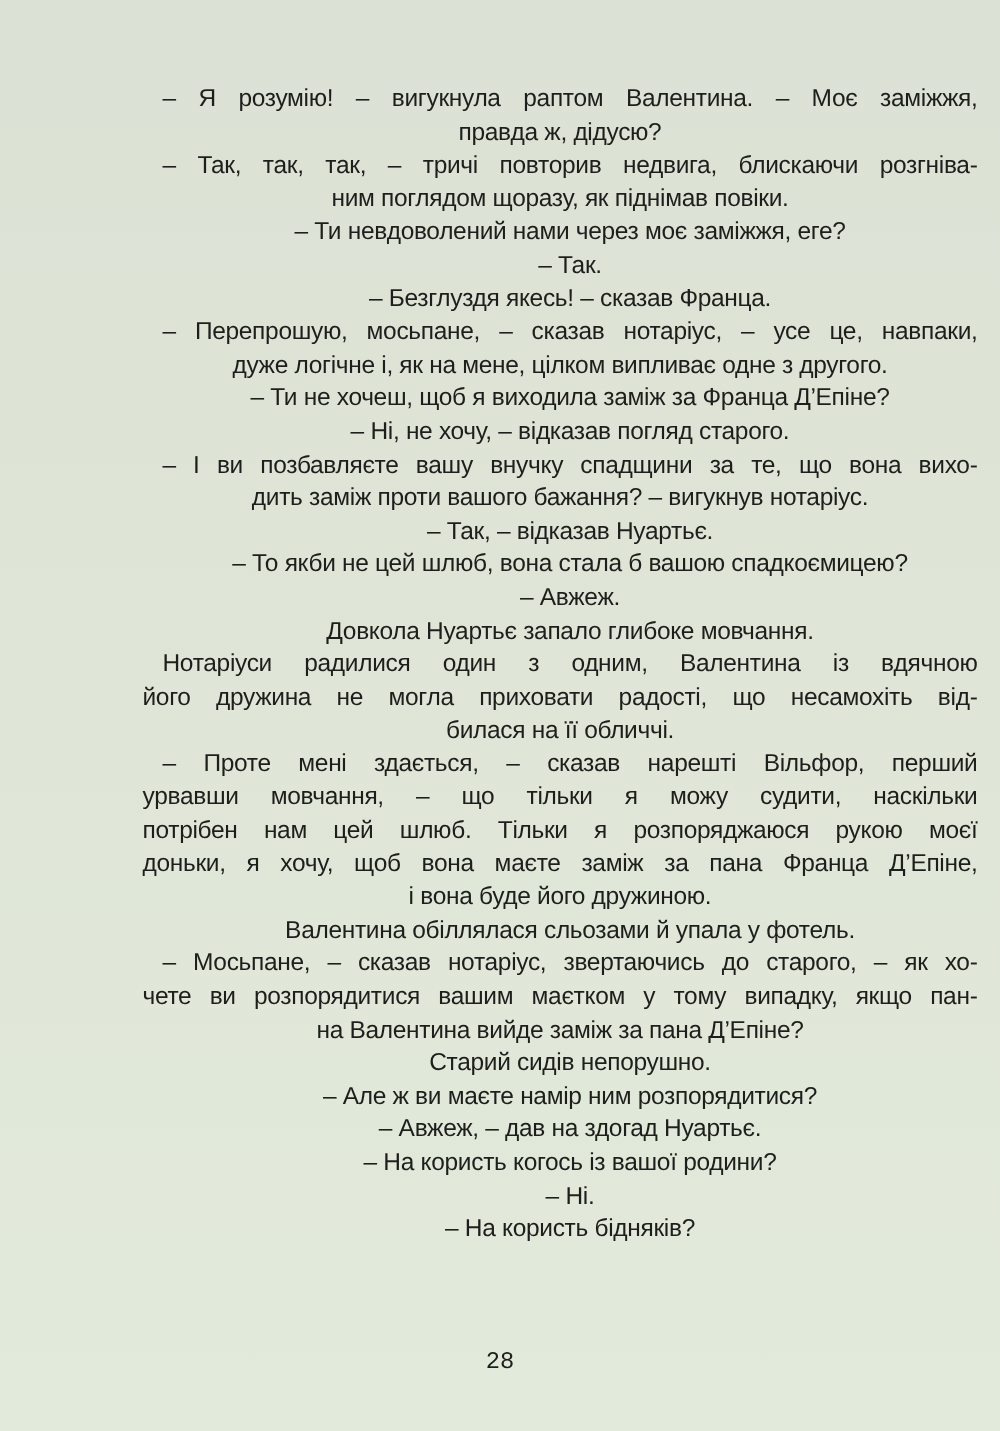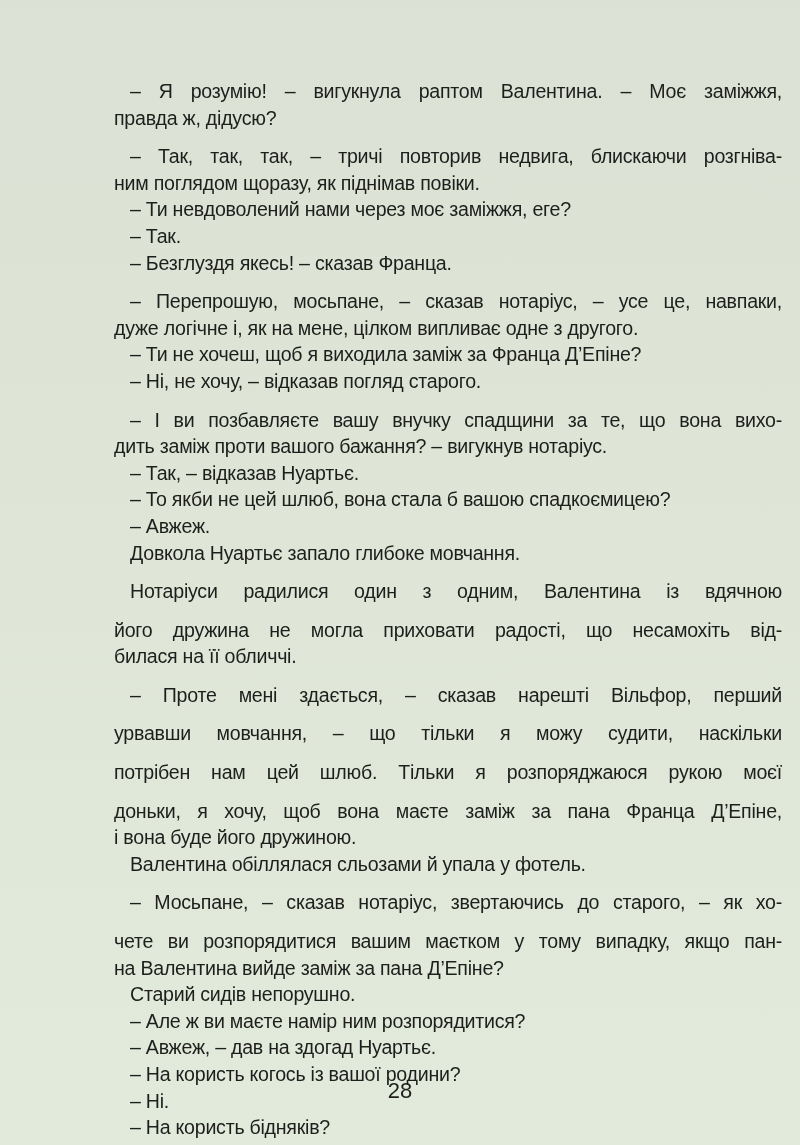--- a/index.html
+++ b/index.html
@@ -7,26 +7,26 @@
     width: 800px; height: 1145px; overflow: hidden;
     background: linear-gradient(180deg, #dbe1d4 0%, #dfe6d7 50%, #e2eadb 100%);
     position: relative;
   }
   .page {
     position: absolute; left: 114px; top: 66px; width: 668px;
     font-family: "Liberation Sans Narrow", "Liberation Sans", sans-serif;
     font-size: 19.6px; line-height: 26.6px; color: #1e1f1c;
     letter-spacing: -0.25px;
   }
-  .line { display: block; white-space: nowrap; }
-  .line.j { text-align: justify; text-align-last: justify; white-space: normal; margin-top: 12px; }
+  .line { display: block; white-space: nowrap; text-align: center; }
+  .line.j { text-align: justify; text-align-last: justify; white-space: normal; }
   .indent { padding-left: 16px; }
   .page-number {
     position: absolute; left: 0; right: 0; top: 1078px; text-align: center;
-    font-family: Liberation Sans, sans-serif; font-size: 22px; color: #1e1f1c;
+    font-family: Liberation Mono, monospace; font-size: 19px; color: #1e1f1c;
   }
 </style>
 </head>
 <body>
 
 <div class="page">
 
   <span class="line j indent">– Я розумію! – вигукнула раптом Валентина. – Моє заміжжя,</span>
   <span class="line">правда ж, дідусю?</span>
 

